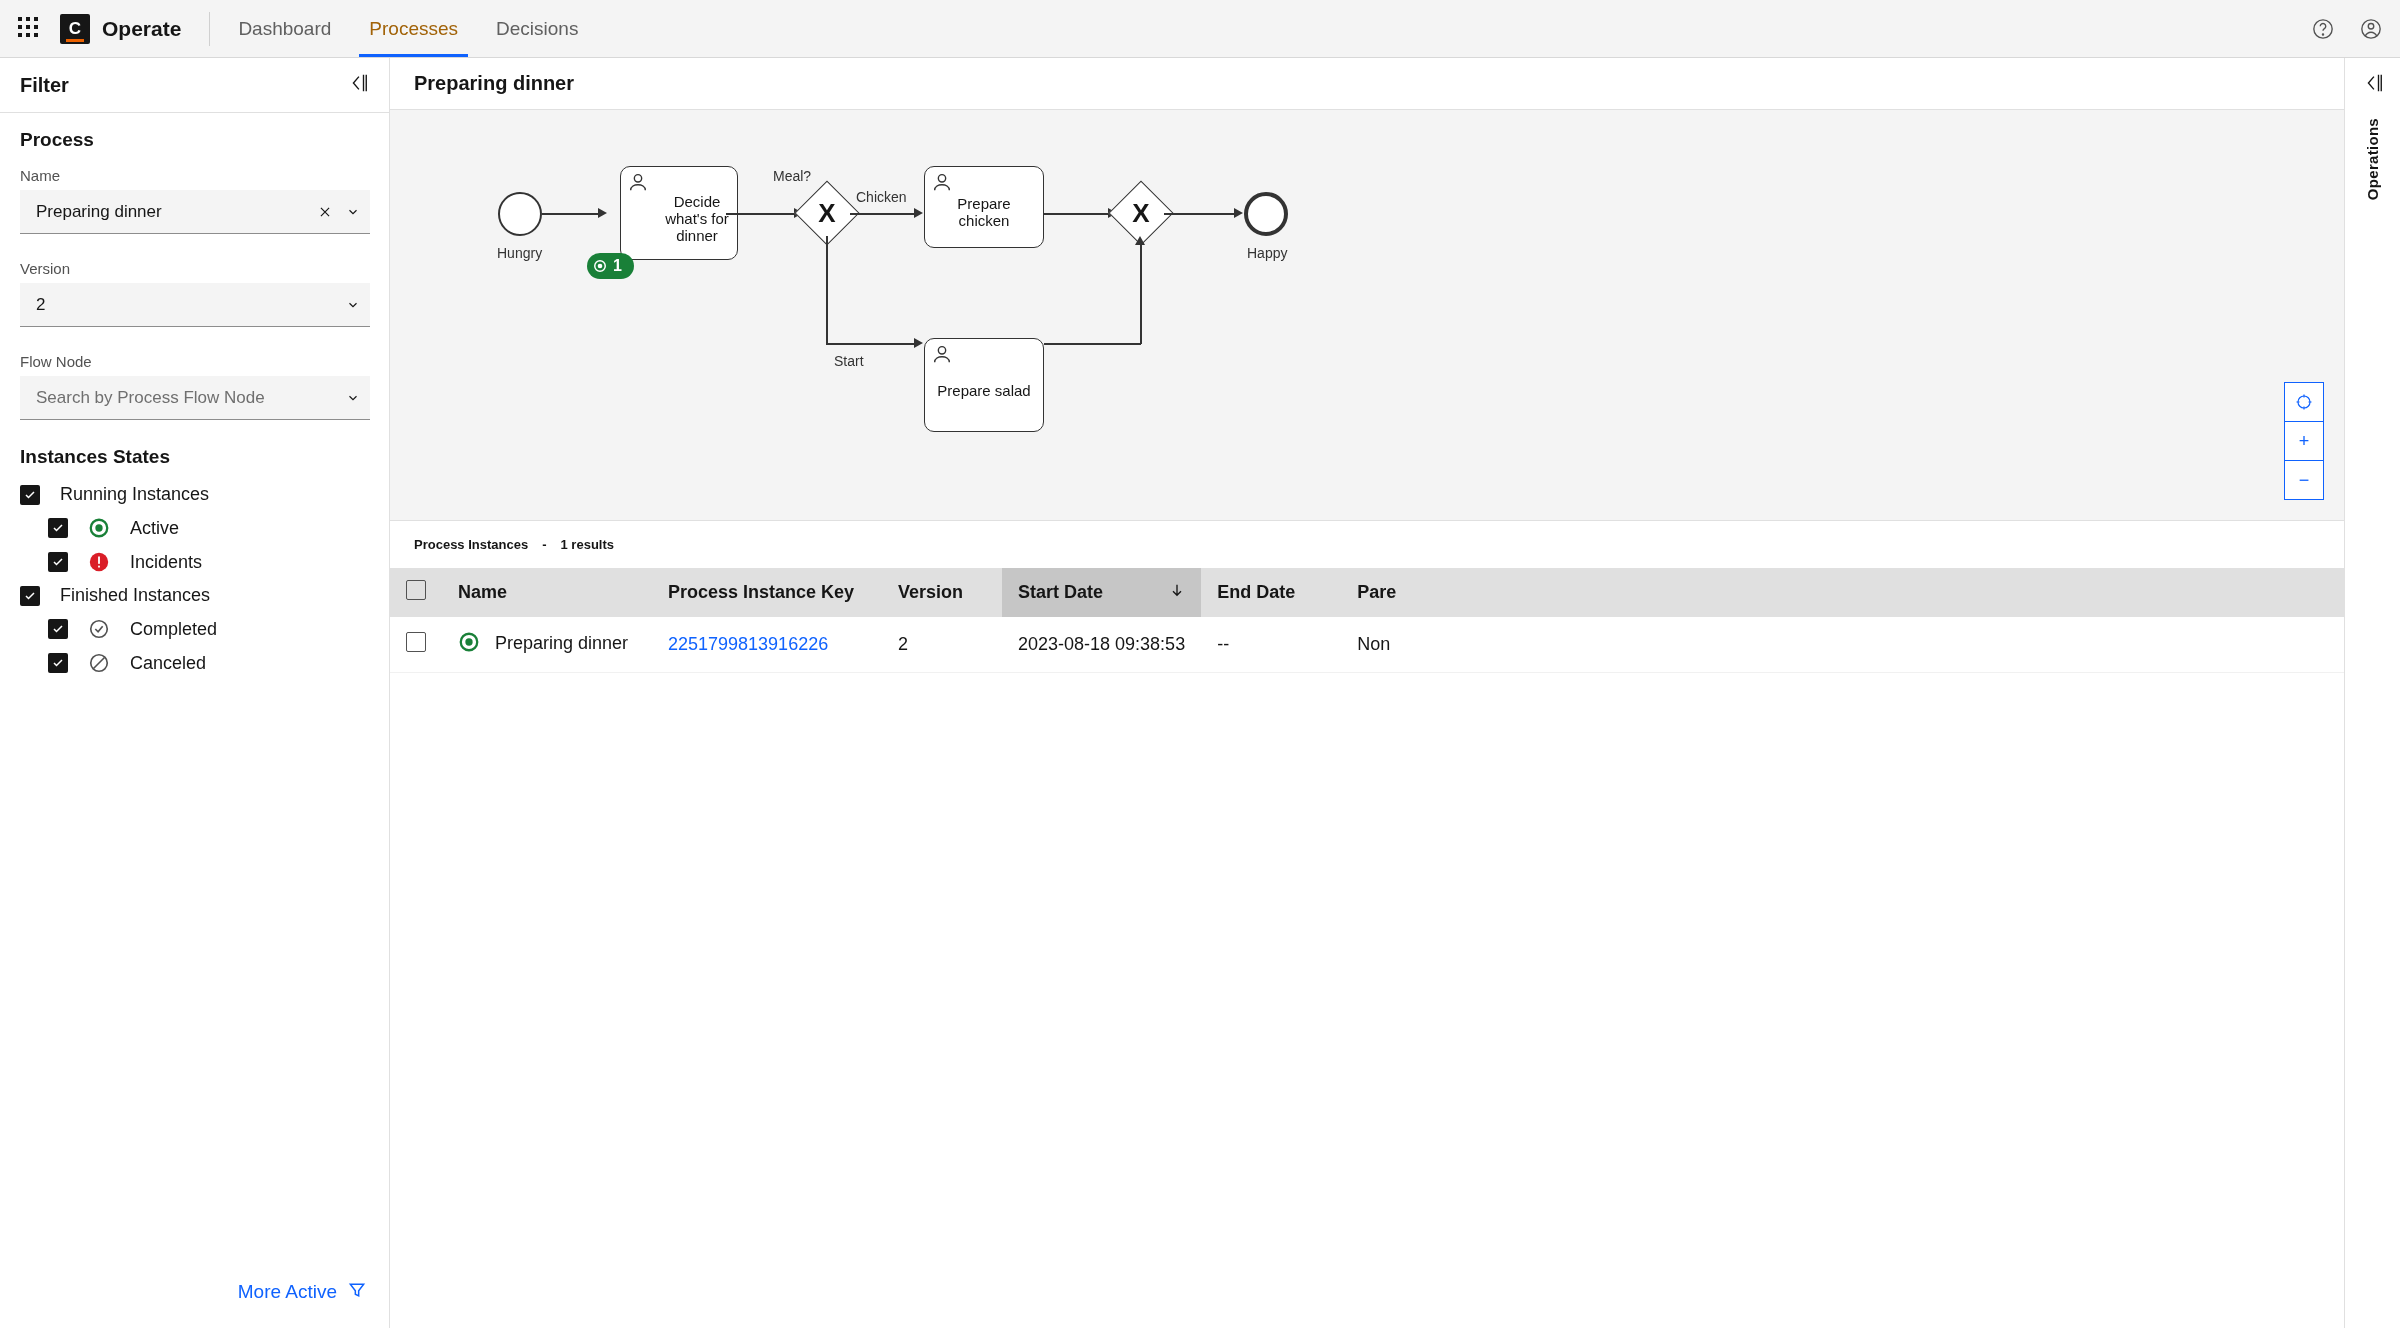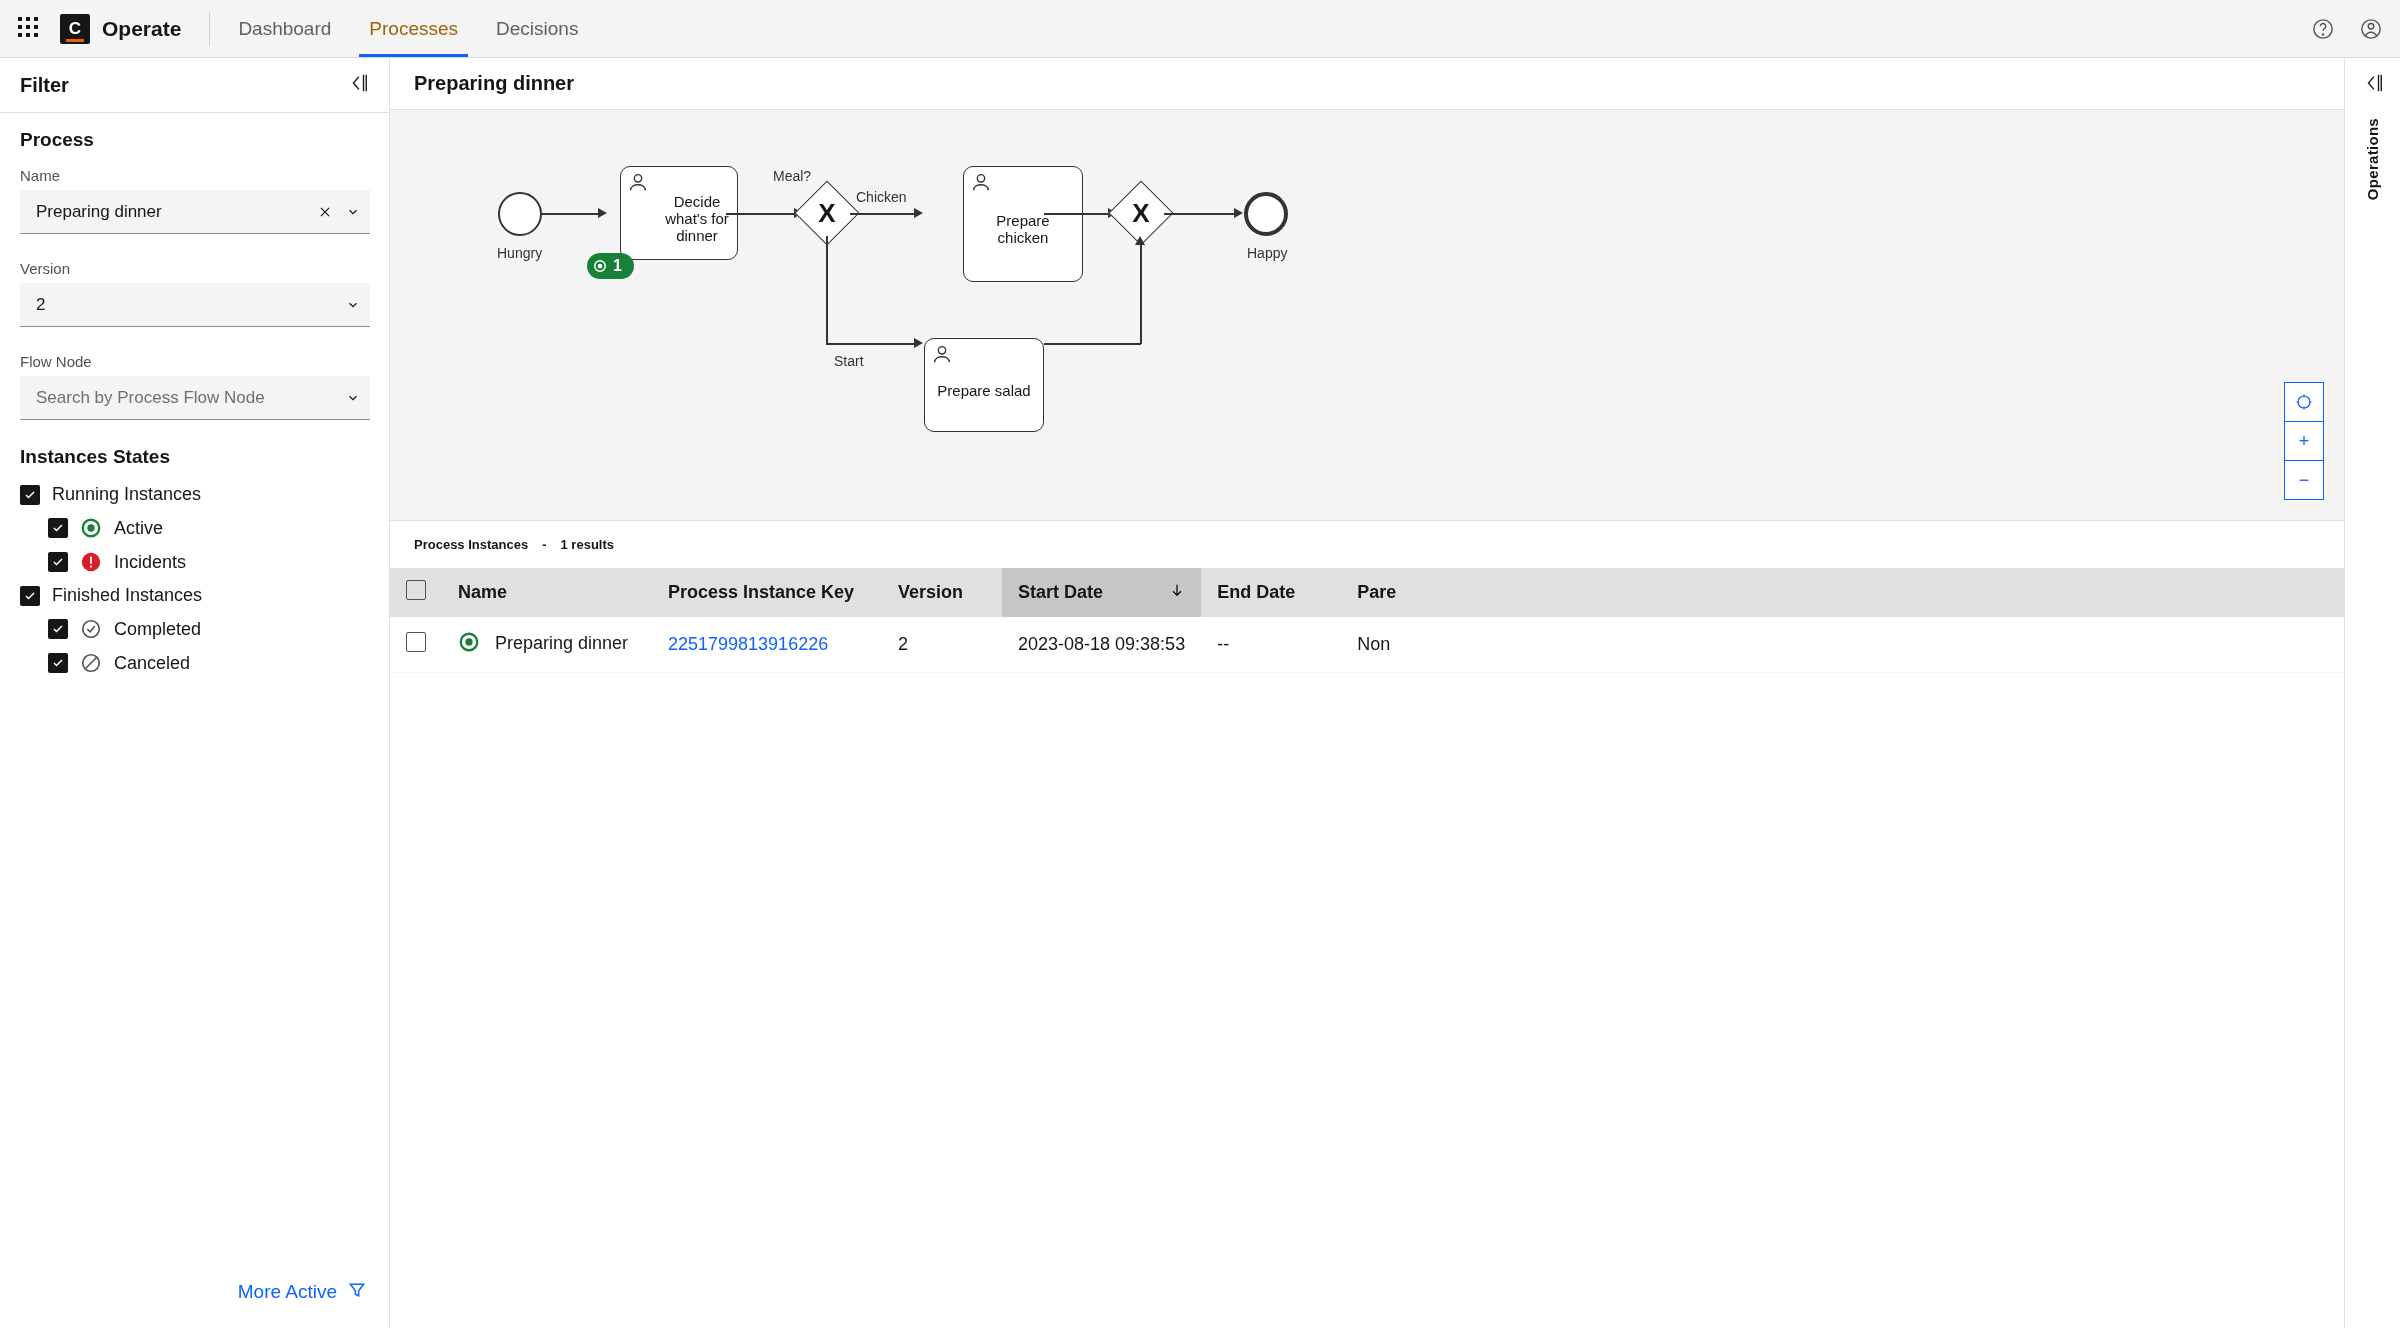--- a/index.html
+++ b/index.html
@@ -35,21 +35,21 @@
     .sidebar-scroll{ padding:16px 20px 0; overflow:auto; flex:1;}
     .section-title{ font-size:19px; font-weight:700; margin-bottom:16px;}
     .field-label{ font-size:15px; color:#525252; margin-bottom:6px; display:block;}
     .select-wrap{ position:relative; width:350px;}
     .select{ width:100%; height:44px; background:#f4f4f4; border:none; border-bottom:1px solid #8d8d8d; padding:0 70px 0 16px; font-size:17px; color:#161616; display:flex; align-items:center; cursor:pointer;}
     .select placeholder, .select.ph{ color:#6f6f6f;}
     .select-icons{ position:absolute; right:10px; top:50%; transform:translateY(-50%); display:flex; gap:14px; align-items:center;}
     .select-icons svg{ width:14px; height:14px; stroke:#161616; stroke-width:2; fill:none;}
     .field-block{ margin-bottom:26px;}
 
-    .state-item{ display:flex; align-items:center; gap:12px; margin:12px 0; font-size:18px;}
+    .state-item{ display:flex; align-items:center; gap:20px; margin:12px 0; font-size:18px;}
     .state-item.indent{ margin-left:28px;}
     .chk{ width:20px; height:20px; background:#161616; display:inline-flex; align-items:center; justify-content:center; border-radius:2px; cursor:pointer;}
     .chk svg{stroke:#fff; stroke-width:3; fill:none; width:12px; height:12px;}
     .status-icon{ width:22px; height:22px; display:inline-flex; align-items:center; justify-content:center;}
     .status-icon svg{width:22px;height:22px;}
 
     .sidebar-footer{ padding:14px 22px 24px; display:flex; align-items:center; justify-content:flex-end; gap:10px;}
     .link-btn{ color:#0f62fe; font-size:19px; font-weight:500; background:none; border:none; cursor:pointer;}
     .filter-ic svg{stroke:#0f62fe; fill:none; width:20px; height:20px;}
 
@@ -302,21 +302,21 @@
       <div class="gw" style="left:414px; top:80px;">
         <div class="gw-inner"></div>
           <div class="gw-x">X</div>
       </div>
       <span class="lbl" style="left:383px; top:58px;">Meal?</span>
       <span class="lbl" style="left:466px; top:79px;">Chicken</span>
 
       <div class="arrow" style="left:460px; top:103px; width:66px;"></div>
       <div class="arrowhead" style="left:524px; top:98px;"></div>
 
-      <div class="node" style="left:534px; top:56px; width:120px; height:116px;margin-left:39px;">
+      <div class="node" style="left:534px; top:56px; width:120px; height:82px;">
         <span class="user-ic"><svg viewBox="0 0 24 24">
               <circle cx="12" cy="8" r="4"></circle>
               <path d="M4 21c0-4 4-6 8-6s8 2 8 6"></path>
             </svg></span>
         <span style="margin-top:10px;">Prepare chicken</span>
       </div>
 
       <div class="arrow" style="left:654px; top:103px; width:66px;"></div>
       <div class="arrowhead" style="left:718px; top:98px;"></div>
 

